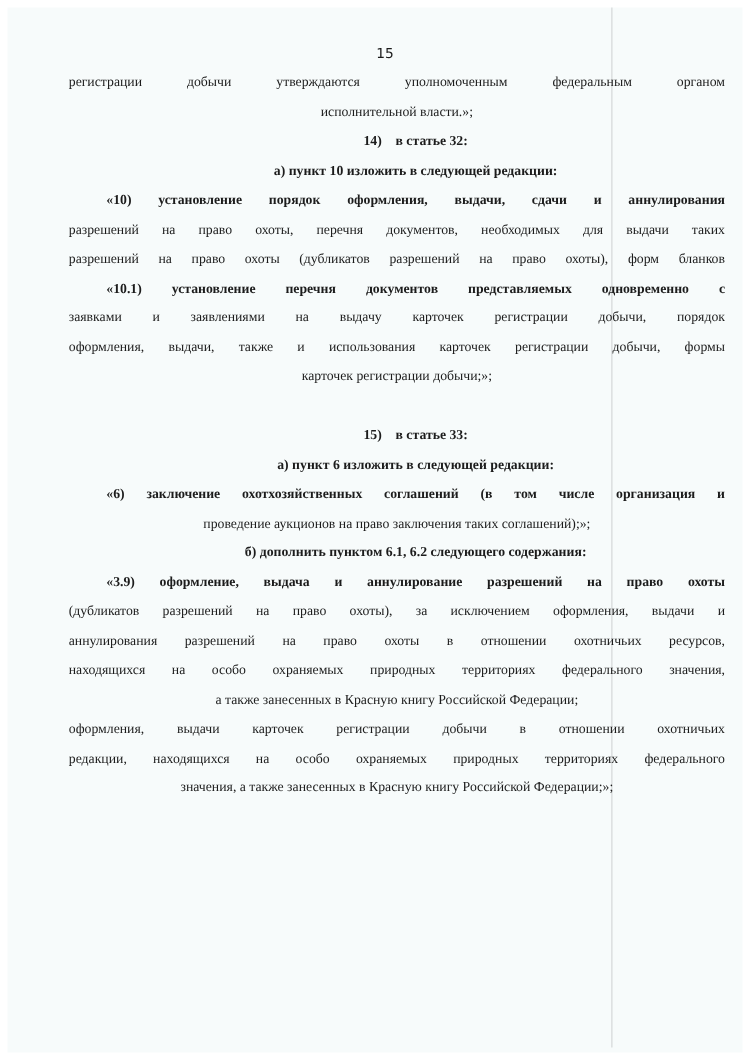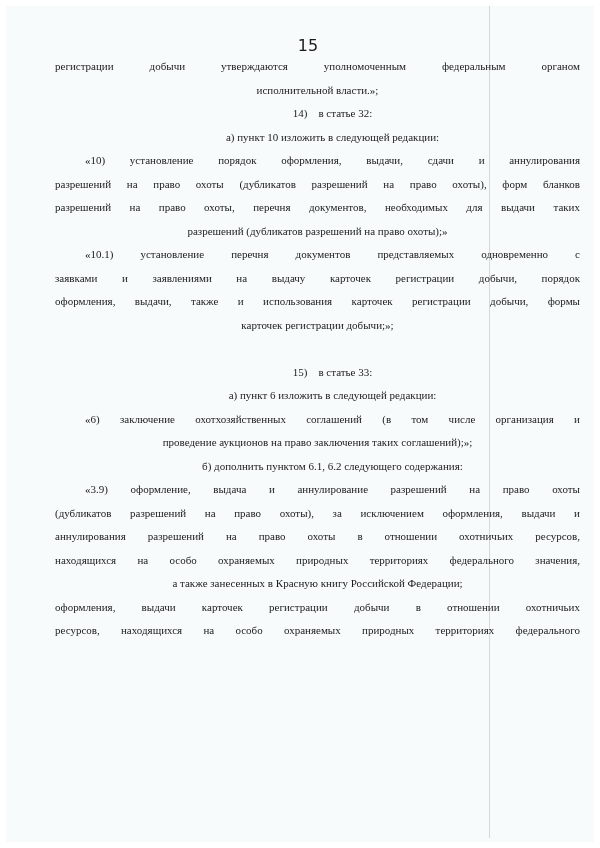--- a/index.html
+++ b/index.html
@@ -29,21 +29,21 @@
       height: 832px;
       background: #d6d9da;
     }
     .page-number {
       position: absolute;
       top: 36px;
       left: 0;
       width: 600px;
       text-align: center;
       font-family: "DejaVu Sans", sans-serif;
-      font-size: 16px;
+      font-size: 11px;
       color: #1a1a1a;
       padding-left: 16px;
       box-sizing: border-box;
     }
     .content {
       position: absolute;
       left: 55px;
       top: 55px;
       width: 525px;
       font-family: "Liberation Serif", serif;
@@ -57,20 +57,21 @@
       text-align: center;
     }
     .justify {
       text-align: justify;
       text-align-last: justify;
       white-space: normal;
       width: 525px;
     }
     .indent {
       padding-left: 30px;
+      font-weight: bold;
     }
     .justify.indent {
       width: 495px;
     }
     .gap {
       height: 23.5px;
     }
   </style>
 </head>
 <body>
@@ -79,33 +80,33 @@
 <div class="fold-line"></div>
 
 <div class="page-number">15</div>
 
 <div class="content" id="doc-body">
     <div class="line justify">регистрации добычи утверждаются уполномоченным федеральным органом</div>
     <div class="line">исполнительной власти.»;</div>
     <div class="line indent">14)&nbsp;&nbsp;&nbsp;&nbsp;в статье 32:</div>
     <div class="line indent">а) пункт 10 изложить в следующей редакции:</div>
     <div class="line justify indent">«10) установление порядок оформления, выдачи, сдачи и аннулирования</div>
+    <div class="line justify">разрешений на право охоты, перечня документов, необходимых для выдачи таких</div>
     <div class="line justify">разрешений на право охоты (дубликатов разрешений на право охоты), форм бланков</div>
-    <div class="line justify">разрешений на право охоты, перечня документов, необходимых для выдачи таких</div>
-    <div class="line">разрешений (дубликатов разрешений на право охоты);»</div>
     <div class="line justify indent">«10.1) установление перечня документов представляемых одновременно с</div>
     <div class="line justify">заявками и заявлениями на выдачу карточек регистрации добычи, порядок</div>
     <div class="line justify">оформления, выдачи, также и использования карточек регистрации добычи, формы</div>
     <div class="line">карточек регистрации добычи;»;</div>
     <div class="gap"></div>
     <div class="line indent">15)&nbsp;&nbsp;&nbsp;&nbsp;в статье 33:</div>
     <div class="line indent">а) пункт 6 изложить в следующей редакции:</div>
     <div class="line justify indent">«6) заключение охотхозяйственных соглашений (в том числе организация и</div>
     <div class="line">проведение аукционов на право заключения таких соглашений);»;</div>
     <div class="line indent">б) дополнить пунктом 6.1, 6.2 следующего содержания:</div>
     <div class="line justify indent">«3.9) оформление, выдача и аннулирование разрешений на право охоты</div>
     <div class="line justify">(дубликатов разрешений на право охоты), за исключением оформления, выдачи и</div>
     <div class="line justify">аннулирования разрешений на право охоты в отношении охотничьих ресурсов,</div>
     <div class="line justify">находящихся на особо охраняемых природных территориях федерального значения,</div>
     <div class="line">а также занесенных в Красную книгу Российской Федерации;</div>
     <div class="line justify">оформления, выдачи карточек регистрации добычи в отношении охотничьих</div>
-    <div class="line justify">ресурсов, находящихся на особо охраняемых природных территориях федерального</div>
+    <div class="line justify">редакции, находящихся на особо охраняемых природных территориях федерального</div>
+    <div class="line">значения, а также занесенных в Красную книгу Российской Федерации;»;</div>
   </div>
 
 </body></html>

